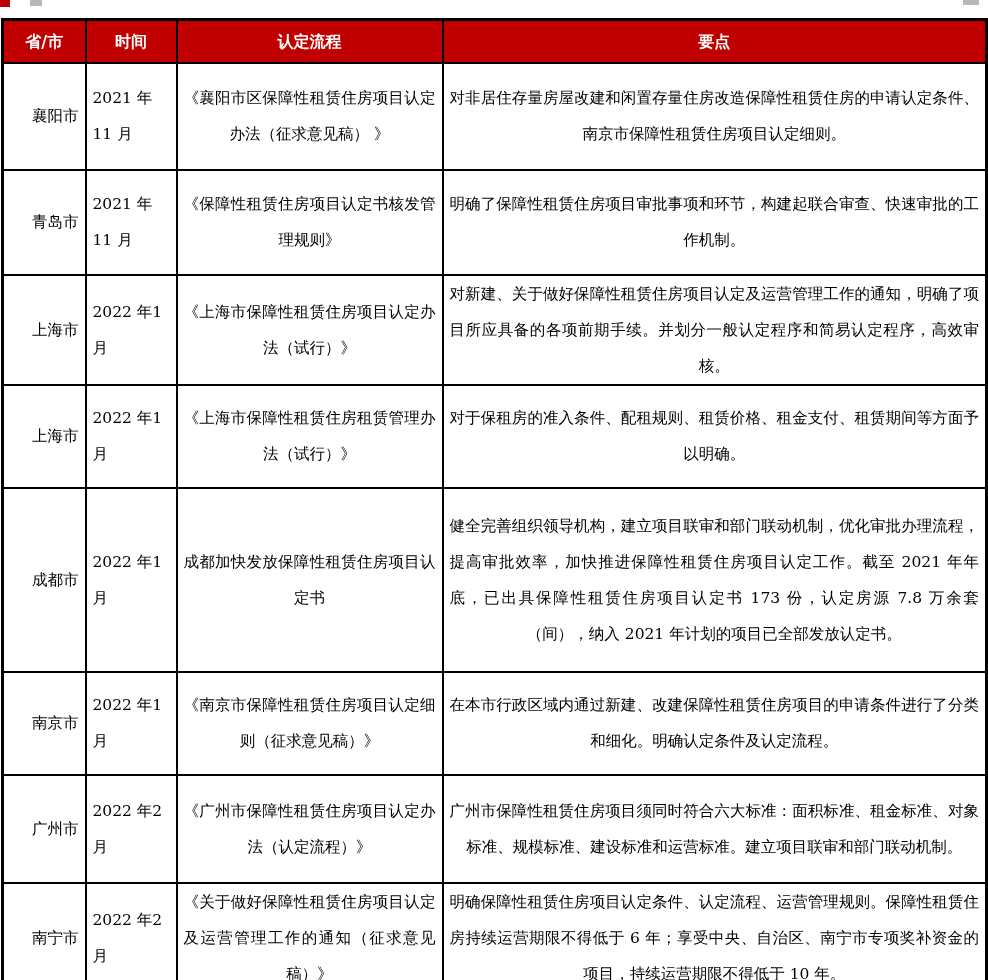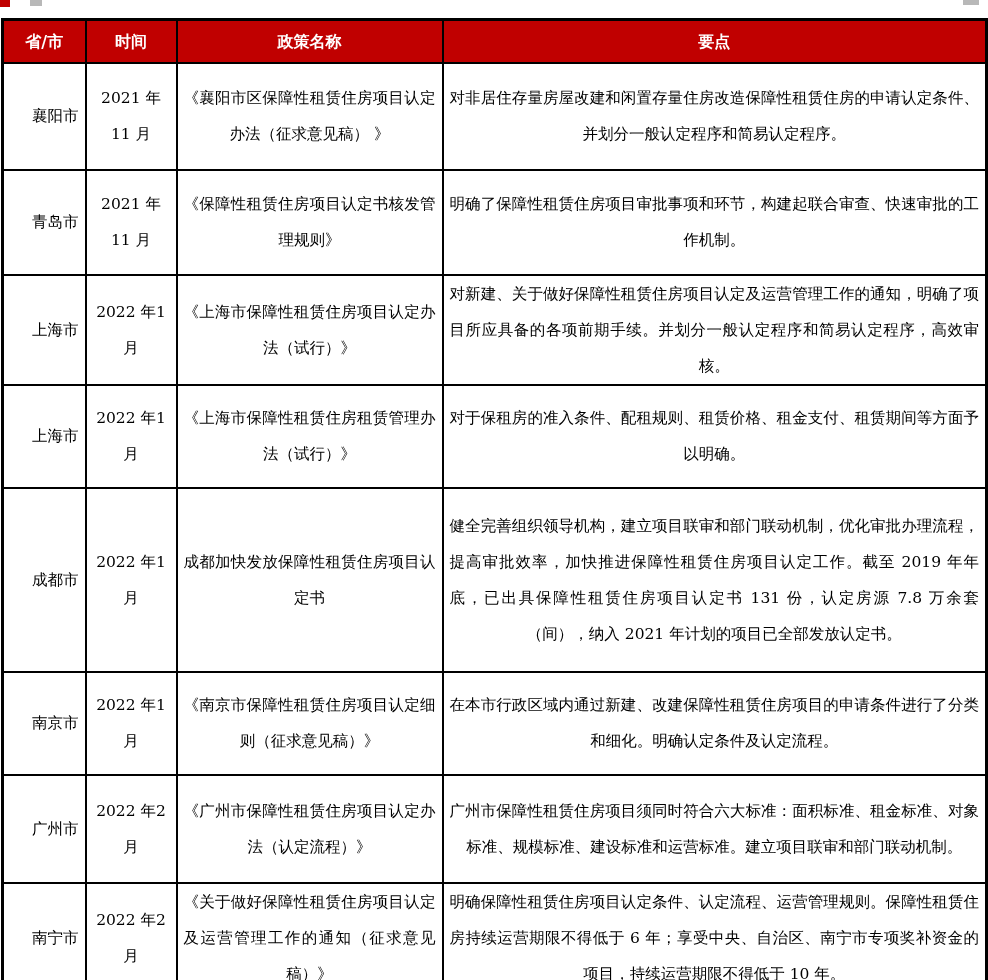--- a/index.html
+++ b/index.html
@@ -46,21 +46,21 @@
   .policy-table thead tr{height:43px;}
   .policy-table th{
     background:var(--header-bg);
     color:var(--header-text);
     font-weight:bold;
     font-size:16px;
     text-align:center;
     line-height:1.2;
   }
   td.cell-city{text-align:right;}
-  td.cell-time{text-align:center;white-space:pre-line;}
+  td.cell-time{white-space:pre-line;}
   td.cell-policy{text-align:justify;text-align-last:center;margin-top:40px;}
   td.cell-points{text-align:justify;text-align-last:center;}
 
   tr.row-0{height:107px;}
   tr.row-1{height:105px;}
   tr.row-2{height:108px;}
   tr.row-3{height:103px;}
   tr.row-4{height:184px;}
   tr.row-5{height:103px;}
   tr.row-6{height:108px;}
@@ -77,31 +77,31 @@
   <colgroup>
     <col class="c-city">
       <col class="c-time">
       <col class="c-policy">
       <col class="c-points">
   </colgroup>
   <thead>
     <tr>
       <th>省/市</th>
       <th>时间</th>
-      <th>政策名称</th>
+      <th>认定流程</th>
       <th>要点</th>
     </tr>
   </thead>
   <tbody>
     <tr class="row-0">
       <td class="cell-city">襄阳市</td>
       <td class="cell-time">2021 年
 11 月</td>
       <td class="cell-policy">《襄阳市区保障性租赁住房项目认定办法（征求意见稿） 》</td>
-      <td class="cell-points">对非居住存量房屋改建和闲置存量住房改造保障性租赁住房的申请认定条件、并划分一般认定程序和简易认定程序。</td>
+      <td class="cell-points">对非居住存量房屋改建和闲置存量住房改造保障性租赁住房的申请认定条件、南京市保障性租赁住房项目认定细则。</td>
     </tr>
     <tr class="row-1">
       <td class="cell-city">青岛市</td>
       <td class="cell-time">2021 年
 11 月</td>
       <td class="cell-policy">《保障性租赁住房项目认定书核发管理规则》</td>
       <td class="cell-points">明确了保障性租赁住房项目审批事项和环节，构建起联合审查、快速审批的工作机制。</td>
     </tr>
     <tr class="row-2">
       <td class="cell-city">上海市</td>
@@ -115,21 +115,21 @@
       <td class="cell-time">2022 年1
 月</td>
       <td class="cell-policy">《上海市保障性租赁住房租赁管理办法（试行）》</td>
       <td class="cell-points">对于保租房的准入条件、配租规则、租赁价格、租金支付、租赁期间等方面予以明确。</td>
     </tr>
     <tr class="row-4">
       <td class="cell-city">成都市</td>
       <td class="cell-time">2022 年1
 月</td>
       <td class="cell-policy">成都加快发放保障性租赁住房项目认定书</td>
-      <td class="cell-points">健全完善组织领导机构，建立项目联审和部门联动机制，优化审批办理流程，提高审批效率，加快推进保障性租赁住房项目认定工作。截至 2019 年年底，已出具保障性租赁住房项目认定书 131 份，认定房源 7.8 万余套（间），纳入 2021 年计划的项目已全部发放认定书。</td>
+      <td class="cell-points">健全完善组织领导机构，建立项目联审和部门联动机制，优化审批办理流程，提高审批效率，加快推进保障性租赁住房项目认定工作。截至 2021 年年底，已出具保障性租赁住房项目认定书 173 份，认定房源 7.8 万余套（间），纳入 2021 年计划的项目已全部发放认定书。</td>
     </tr>
     <tr class="row-5">
       <td class="cell-city">南京市</td>
       <td class="cell-time">2022 年1
 月</td>
       <td class="cell-policy">《南京市保障性租赁住房项目认定细则（征求意见稿）》</td>
       <td class="cell-points">在本市行政区域内通过新建、改建保障性租赁住房项目的申请条件进行了分类和细化。明确认定条件及认定流程。</td>
     </tr>
     <tr class="row-6">
       <td class="cell-city">广州市</td>

